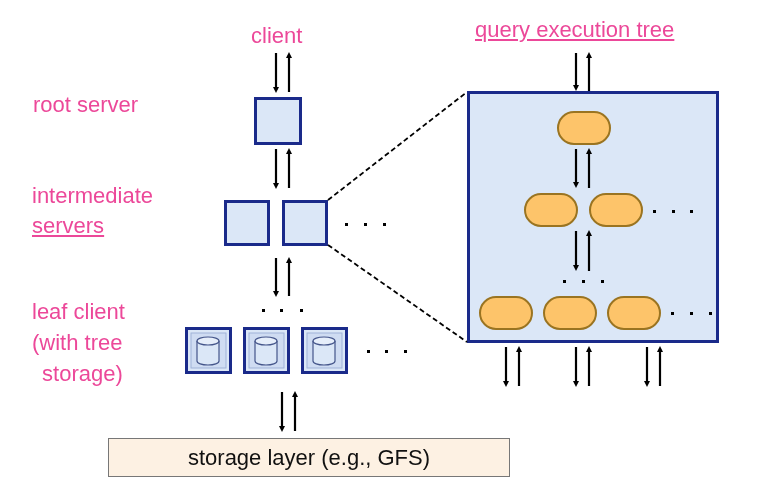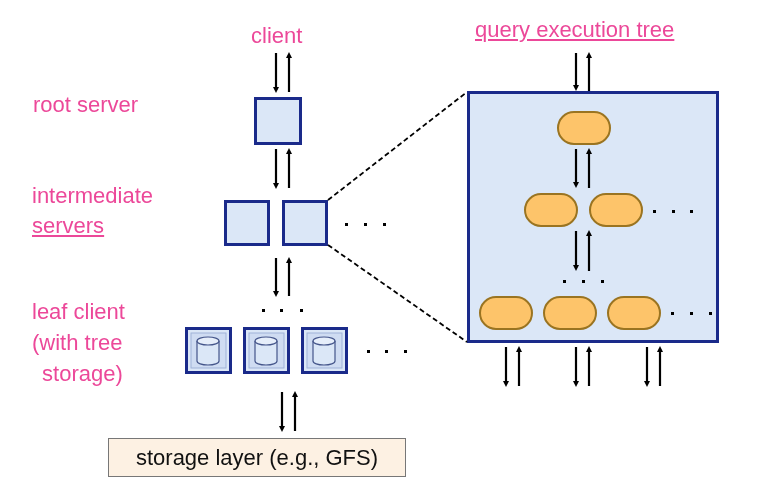--- a/index.html
+++ b/index.html
@@ -44,21 +44,21 @@
   </svg>
 </div>
 <div class="box" style="left:301px; top:327px; width:47px; height:47px;">
   <svg width="41" height="41">
     <rect x="3" y="3" width="35" height="35" fill="#cfdcf2" stroke="#9fb2d8" stroke-width="1"></rect>
     <path d="M9 11 L9 31 A11 4 0 0 0 31 31 L31 11" fill="#dbe7f7" stroke="#44558a" stroke-width="1.2"></path>
     <ellipse cx="20" cy="11" rx="11" ry="4" fill="#e6eefa" stroke="#44558a" stroke-width="1.2"></ellipse>
   </svg>
 </div>
 
-<div class="storage" style="left:108px; top:438px; width:298px; height:39px;">storage layer (e.g., GFS)</div>
+<div class="storage" style="left:108px; top:438px; width:402px; height:39px;">storage layer (e.g., GFS)</div>
 
 <div class="panel" style="left:467px; top:91px; width:252px; height:252px;"></div>
 
 <div class="node" style="left:557px; top:111px; width:54px; height:34px;"></div>
 <div class="node" style="left:524px; top:193px; width:54px; height:34px;"></div>
 <div class="node" style="left:589px; top:193px; width:54px; height:34px;"></div>
 <div class="node" style="left:479px; top:296px; width:54px; height:34px;"></div>
 <div class="node" style="left:543px; top:296px; width:54px; height:34px;"></div>
 <div class="node" style="left:607px; top:296px; width:54px; height:34px;"></div>
 

